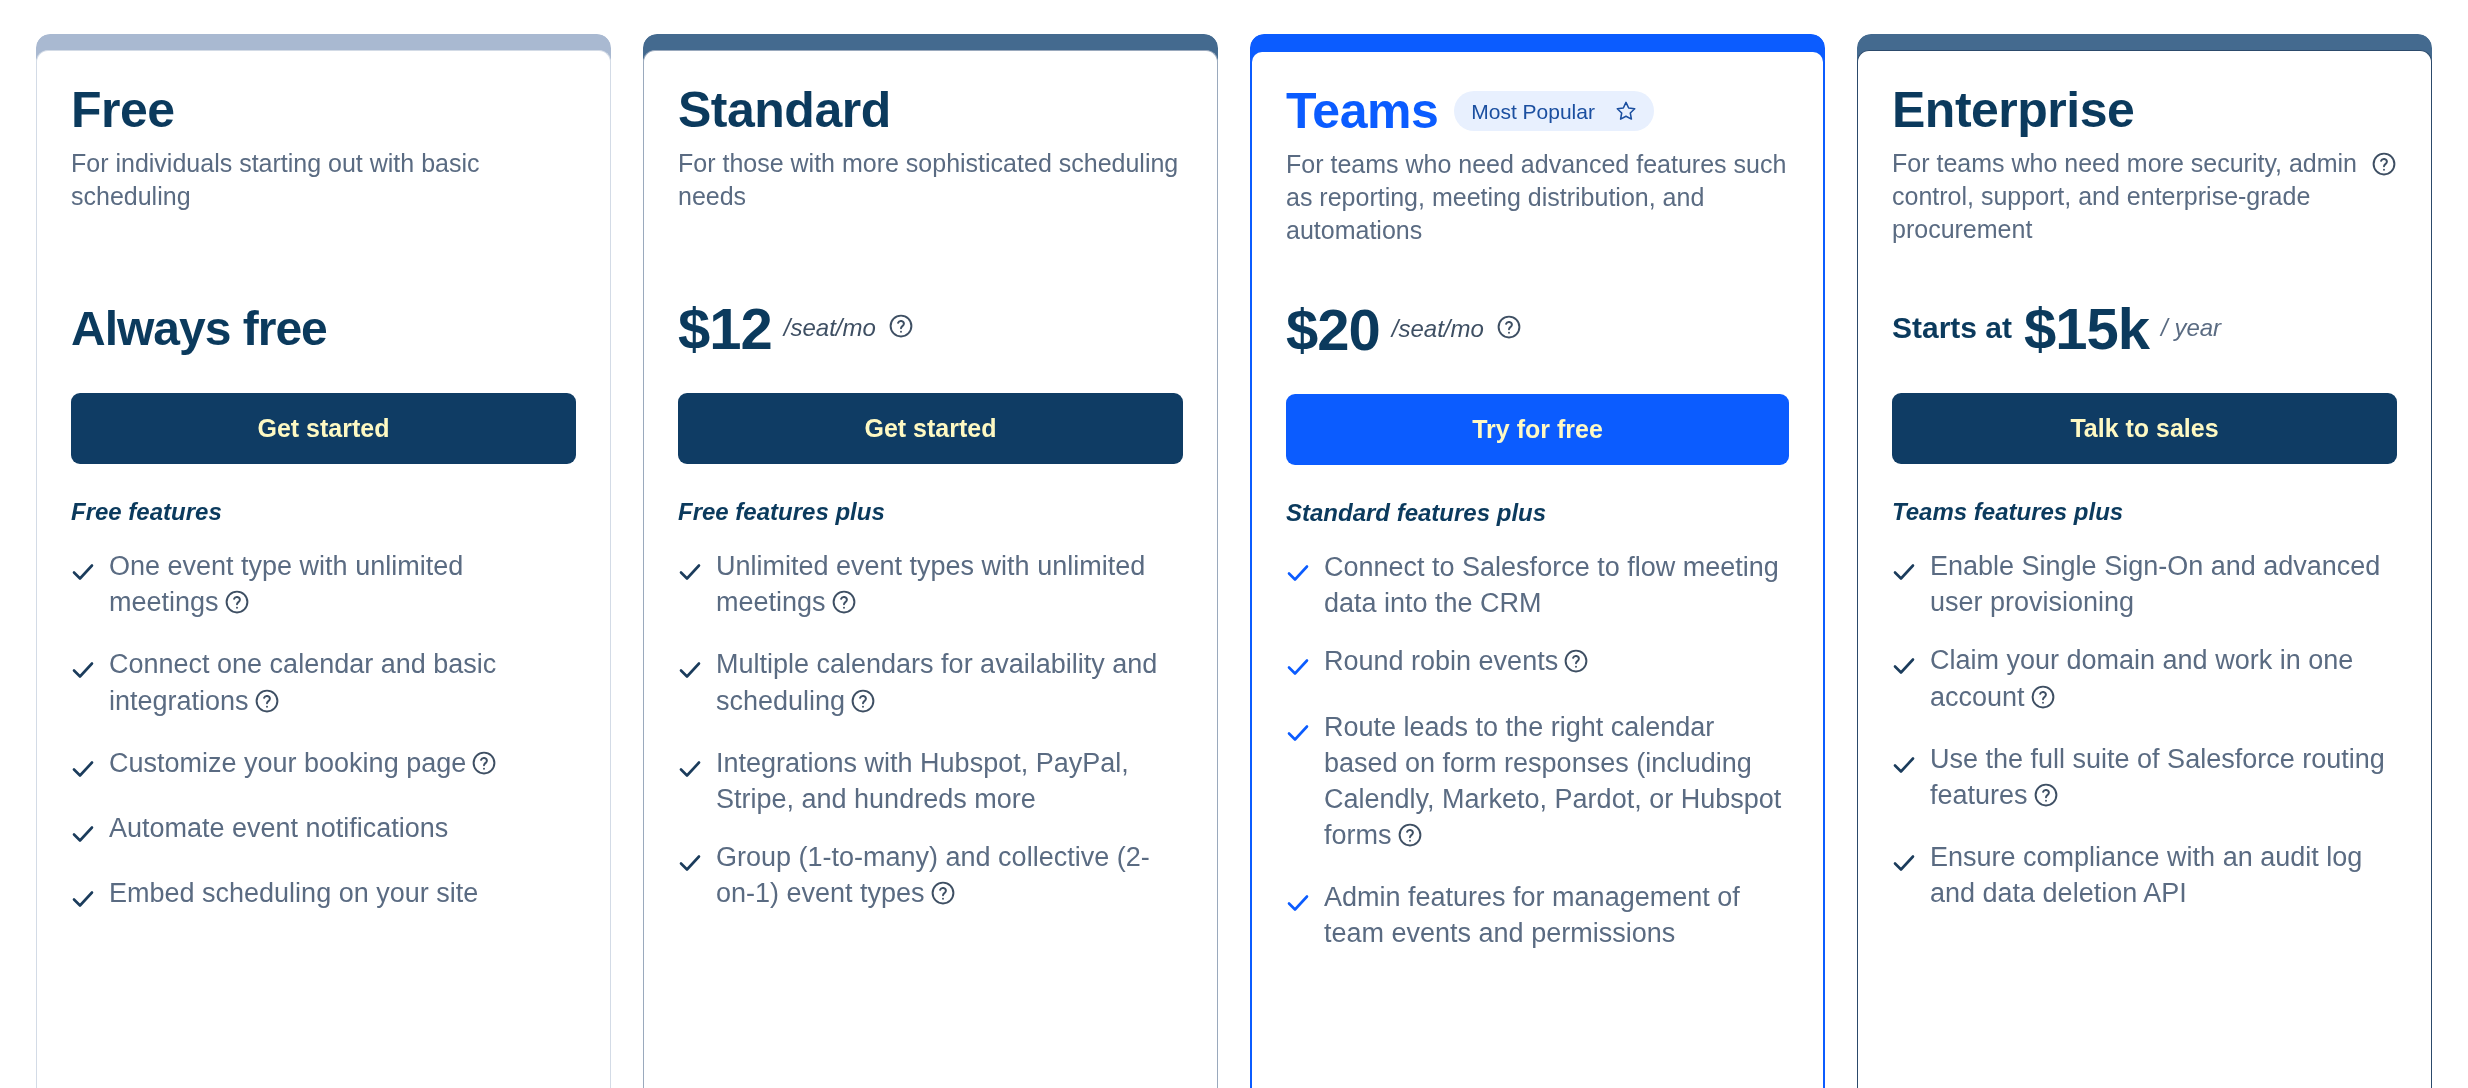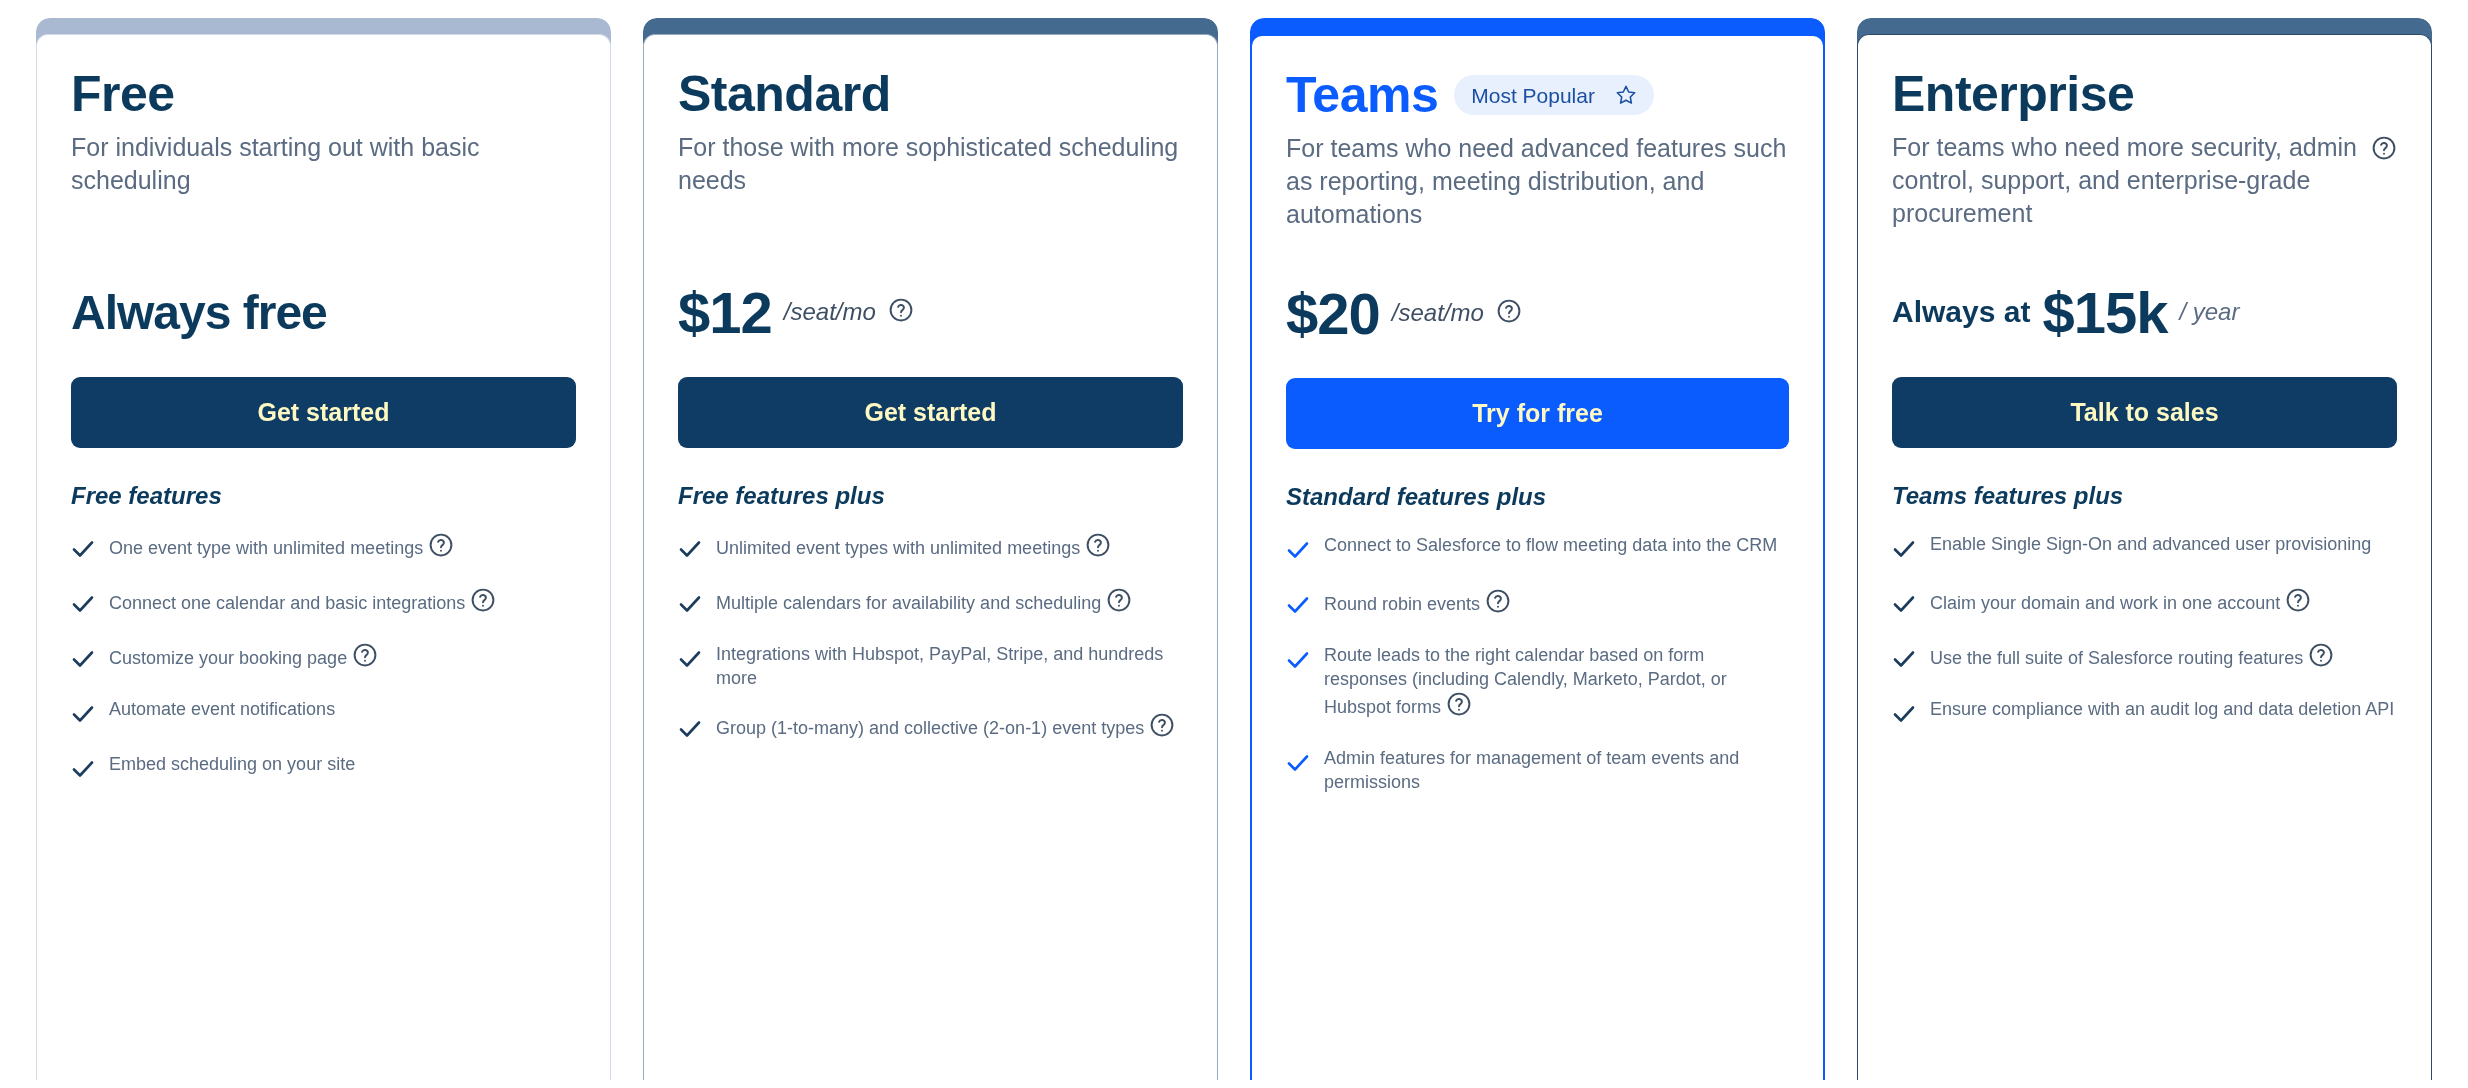--- a/index.html
+++ b/index.html
@@ -11,21 +11,21 @@
     width: 2468px;
     height: 1088px;
     overflow: hidden;
     font-family: "Liberation Sans", sans-serif;
     -webkit-font-smoothing: antialiased;
   }
 
   .pricing-grid {
     display: flex;
     gap: 32px;
-    padding: 18px 36px 0 36px;
+    padding: 34px 36px 0 36px;
     box-sizing: border-box;
     width: 2468px;
     height: 916px;
     align-items: flex-start;
   }
 
   .plan-card {
     position: relative;
     flex: 1 1 0;
     min-width: 0;
@@ -158,21 +158,21 @@
   .features-list {
     list-style: none;
     margin: 22px 0 0 0;
     padding: 0;
   }
   .feature-item {
     display: flex;
     align-items: flex-start;
     gap: 14px;
     margin-bottom: 22px;
-    font-size: 18px;
+    font-size: 27px;
     line-height: 1.34;
     color: #5a6b82;
   }
   .feature-item .check-icon {
     flex: 0 0 auto;
     margin-top: 7px;
   }
   .feature-text { flex: 1 1 auto; }
   .feature-text .help-icon {
     display: inline-block;
@@ -376,21 +376,21 @@
         </div>
         <div class="plan-desc">
           <span class="desc-text">For teams who need more security, admin control, support, and enterprise-grade procurement</span>
           <span class="help-icon"><svg width="26" height="26" viewBox="0 0 24 24" fill="none" stroke="#3e4f63" stroke-width="1.8" stroke-linecap="round" stroke-linejoin="round">
               <circle cx="12" cy="12" r="9.6"></circle>
               <path d="M9.3 9.1a2.8 2.8 0 0 1 5.4.9c0 1.9-2.7 2.3-2.7 4"></path>
               <circle cx="12" cy="17.3" r="0.9" fill="#3e4f63" stroke="none"></circle>
             </svg></span>
         </div>
         <div class="price-row">
-          <span class="price-prefix">Always at</span>
+          <span class="price-prefix">Starts at</span>
           <span class="price-amount">$15k</span>
           <span class="price-unit light">/ year</span>
         </div>
         <button class="cta-button" style="background: rgb(15, 60, 100);">Talk to sales</button>
         <div class="features-title">Teams features plus</div>
         <ul class="features-list">
           <li class="feature-item">
             <span class="check-icon"><svg width="24" height="20" viewBox="0 0 24 20" fill="none" stroke="#1b3c5c" stroke-width="2.6" stroke-linecap="round" stroke-linejoin="round">
                 <path d="M3 10.5 L9 16.5 L21 3.5"></path>
               </svg></span>

